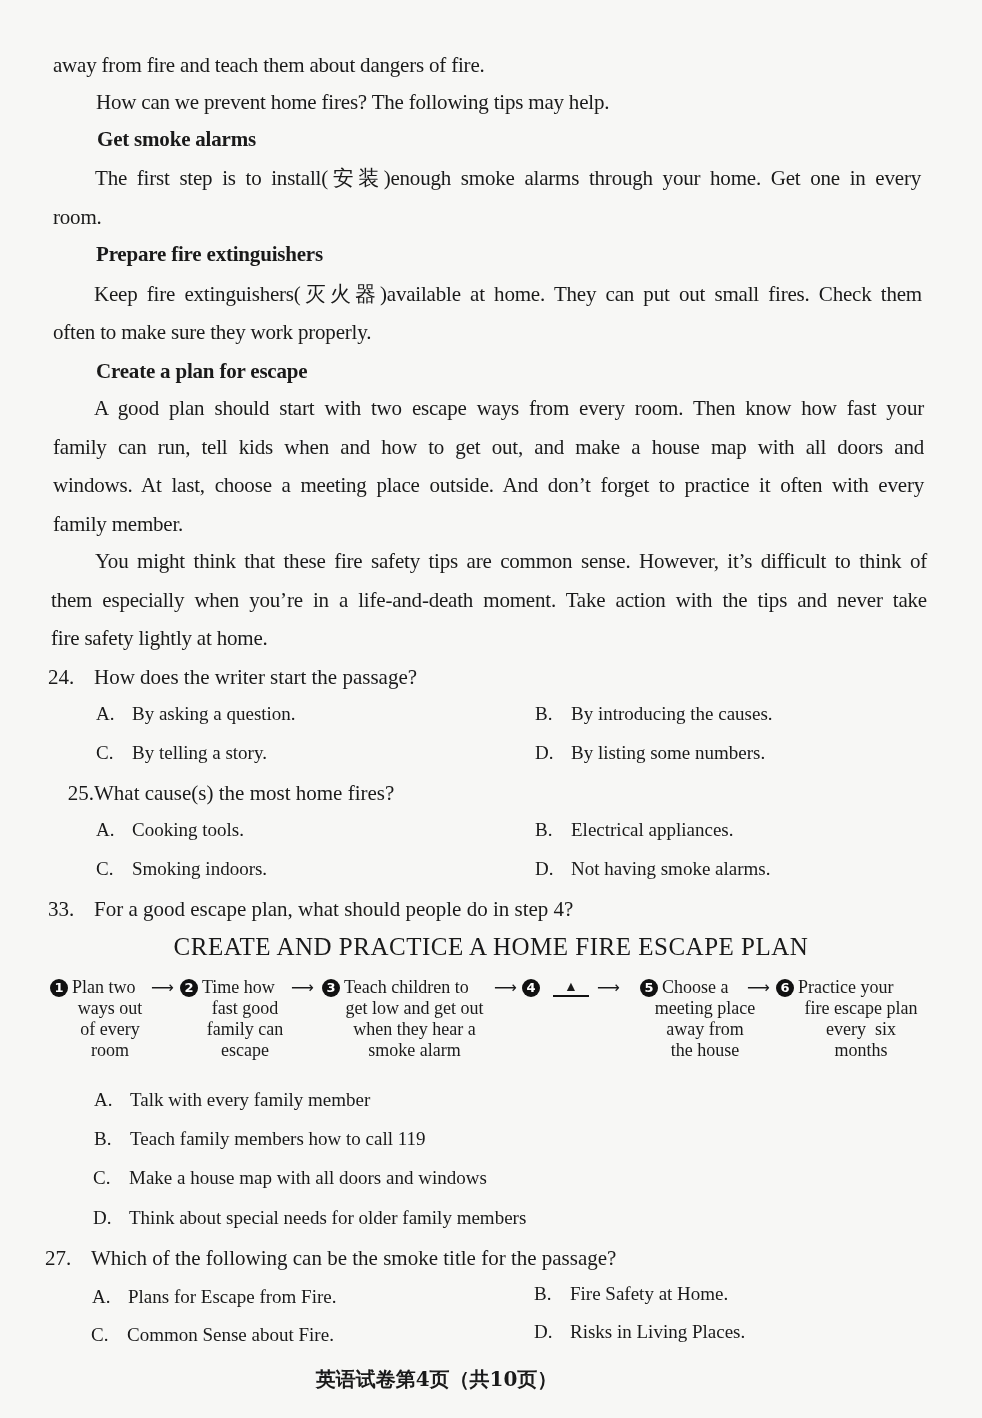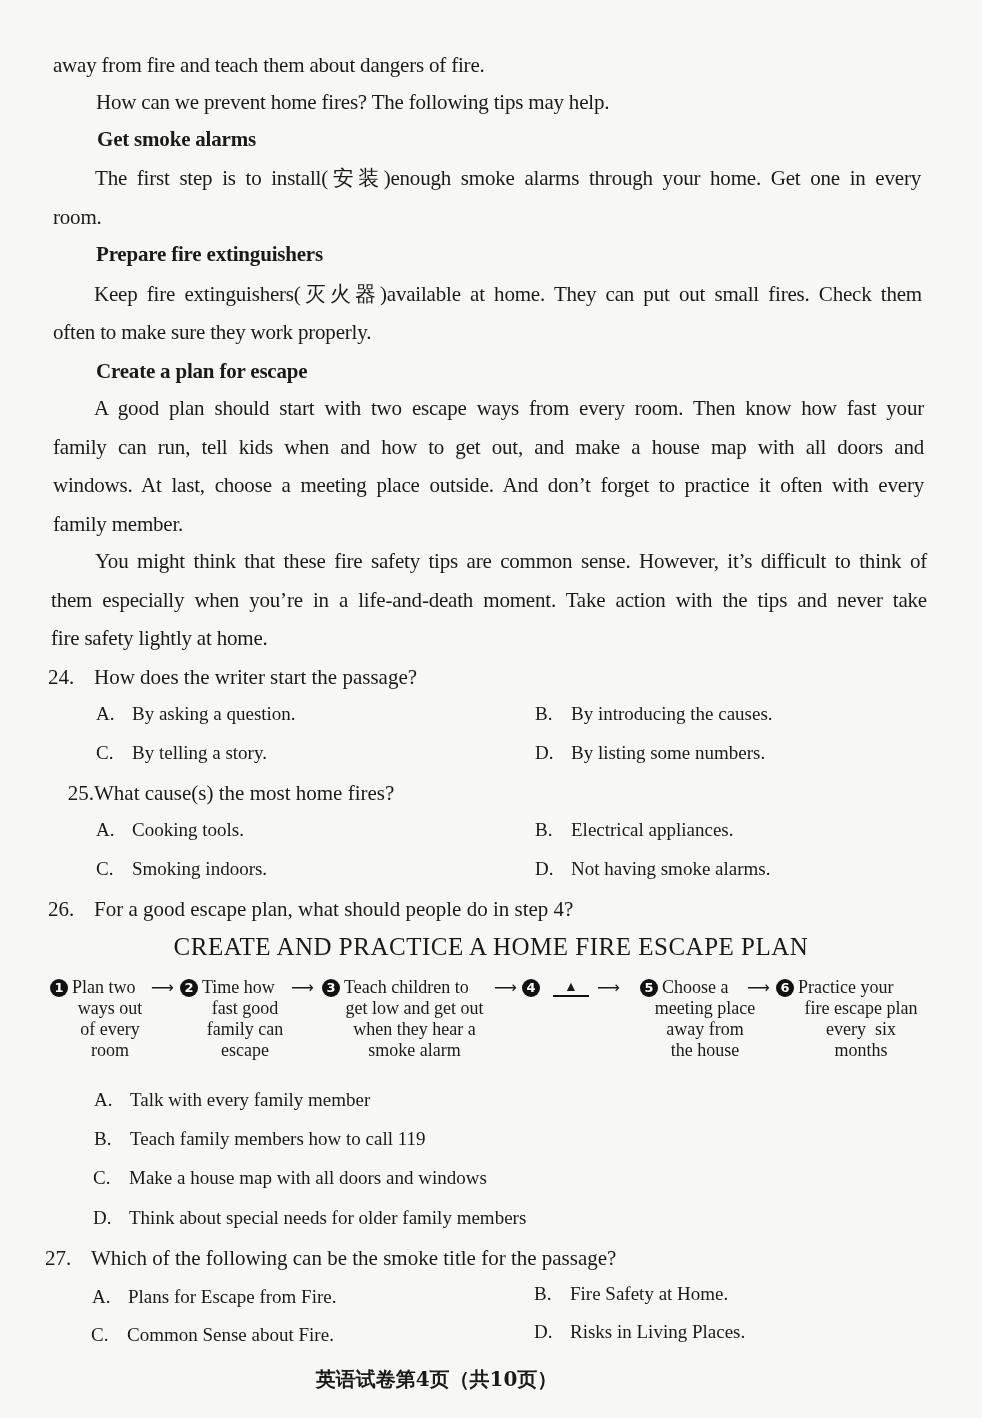--- a/index.html
+++ b/index.html
@@ -65,21 +65,21 @@
 
   <div>
     <div class="q" style="left:48px;top:781px;text-align:right;"><span class="qnum">25.</span><span>What cause(s) the most home fires?</span></div>
     <div class="opt" style="left:96px;top:819px;"><span class="optl">A.</span><span>Cooking tools.</span></div>
     <div class="opt" style="left:535px;top:819px;"><span class="optl">B.</span><span>Electrical appliances.</span></div>
     <div class="opt" style="left:96px;top:858px;"><span class="optl">C.</span><span>Smoking indoors.</span></div>
     <div class="opt" style="left:535px;top:858px;"><span class="optl">D.</span><span>Not having smoke alarms.</span></div>
   </div>
 
   <div>
-    <div class="q" style="left:48px;top:897px;"><span class="qnum">26.</span><span>For a good escape plan, what should people do in step 4?</span></div>
+    <div class="q" style="left:48px;top:897px;"><span class="qnum">33.</span><span>For a good escape plan, what should people do in step 4?</span></div>
 
     <div>
       <div class="flow-title">CREATE AND PRACTICE A HOME FIRE ESCAPE PLAN</div>
 
       <div class="step" style="left:50px;top:977px;width:125px;">
         <div style="text-align:left;"><span class="num">1</span><span>Plan two</span></div>
         <div style="width:120px;">ways out</div>
         <div style="width:120px;">of every</div>
         <div style="width:120px;">room</div>
       </div>

